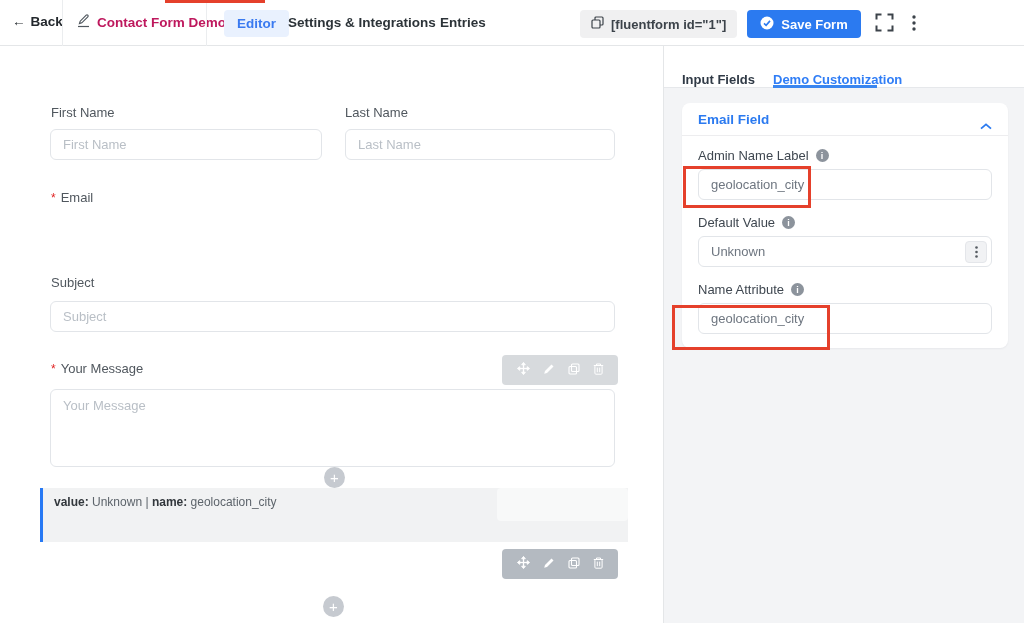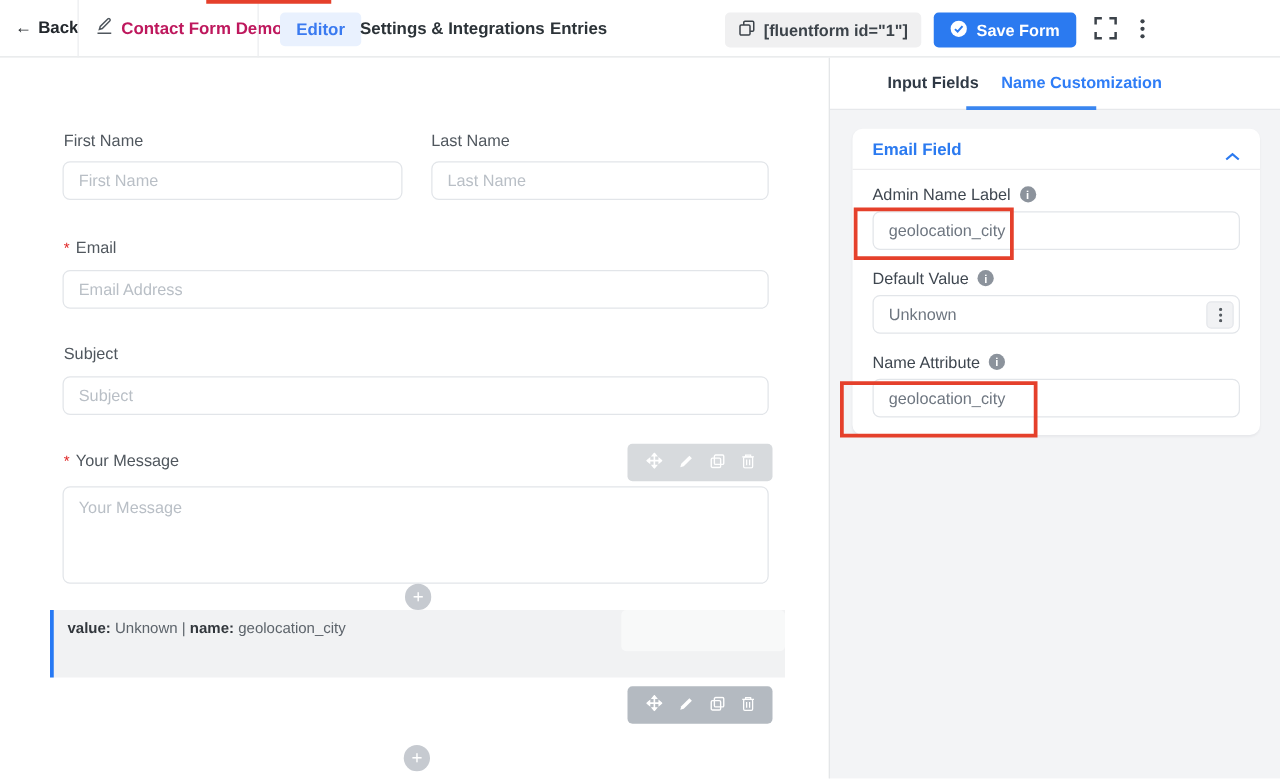--- a/index.html
+++ b/index.html
@@ -38,21 +38,21 @@
 
   .hidden-row { position:absolute; left:36px; width:588px; background:#f1f2f3; }
   .hidden-row.selected { border-left:3px solid #2779f4; }
   .row-text { position:absolute; left:11px; top:7px; font-size:12px; color:#5d646b; }
   .row-text b { color:#32373c; font-weight:700; }
   .ghost-rect { position:absolute; right:0; top:0; width:131px; height:33px; background:rgba(255,255,255,0.5); border-radius:4px; }
 
   
   .sidebar { position:absolute; left:663px; top:46px; width:361px; height:577px; background:#f3f4f6; border-left:1px solid #e4e6e8; }
   .side-tabs { position:absolute; left:0; top:0; width:361px; height:42px; background:#fff; border-bottom:1px solid #e6e8eb; }
-  .side-tab { position:absolute; top:12px; font-size:13px; font-weight:600; cursor:pointer;margin-left:28px; }
+  .side-tab { position:absolute; top:26px; font-size:13px; font-weight:600; cursor:pointer; }
   .side-tab.inactive { color:#303a46; }
   .side-tab.active { color:#2f7df6; }
   .tab-underline { position:absolute; left:109px; top:39px; width:104px; height:3px; background:#3a86f0; }
 
   .panel { position:absolute; left:18px; top:57px; width:326px; border-radius:8px; background:#fff; box-shadow:0 1px 2px rgba(16,24,40,.05); padding-bottom:14px; }
   .panel-header { position:relative; height:33px; padding:0 16px; display:flex; align-items:center; border-bottom:1px solid #ededef; cursor:pointer; }
   .panel-title { font-size:13.5px; font-weight:600; color:#2b7af0; }
   .panel-chevron { position:absolute; right:16px; top:13px; }
   .panel-body { padding:12px 16px 0 16px; }
   .side-label { display:flex; align-items:center; gap:7px; font-size:13px; font-weight:500; color:#3f4750; margin-bottom:6px; }
@@ -148,21 +148,20 @@
     </div>
     <div class="flabel" style="left:341px; top:59px">
       <span>Last Name</span>
     </div>
     <input class="finput" style="left: 46px; top: 83px; width: 272px;" placeholder="First Name">
     <input class="finput" style="left: 341px; top: 83px; width: 270px;" placeholder="Last Name">
 
     <div class="flabel" style="left:47px; top:144px">
       <span class="req">*</span><span>Email</span>
     </div>
-    <input class="finput" style="left: 46px; top: 170px; width: 565px;" placeholder="Email Address">
 
     <div class="flabel" style="left:47px; top:229px">
       <span>Subject</span>
     </div>
     <input class="finput" style="left: 46px; top: 255px; width: 565px;" placeholder="Subject">
 
     <div class="flabel" style="left:47px; top:315px">
       <span class="req">*</span><span>Your Message</span>
     </div>
 
@@ -276,21 +275,21 @@
       <span>+</span>
     </button>
   </div>
 
   <div class="sidebar">
     <div class="side-tabs">
       <div class="side-tab inactive" style="left:18px">
         <span>Input Fields</span>
       </div>
       <div class="side-tab active" style="left:109px">
-        <span>Name Customization</span>
+        <span>Demo Customization</span>
       </div>
       <div class="tab-underline"></div>
     </div>
 
     <div class="panel">
       <div class="panel-header">
         <span class="panel-title">Email Field</span>
         <span class="panel-chevron">
           <svg width="12" height="7" viewBox="0 0 12 7" fill="none" stroke="#2b7af0" stroke-width="1.8">
               <path d="M1 5.6 L6 1.4 L11 5.6"></path>

